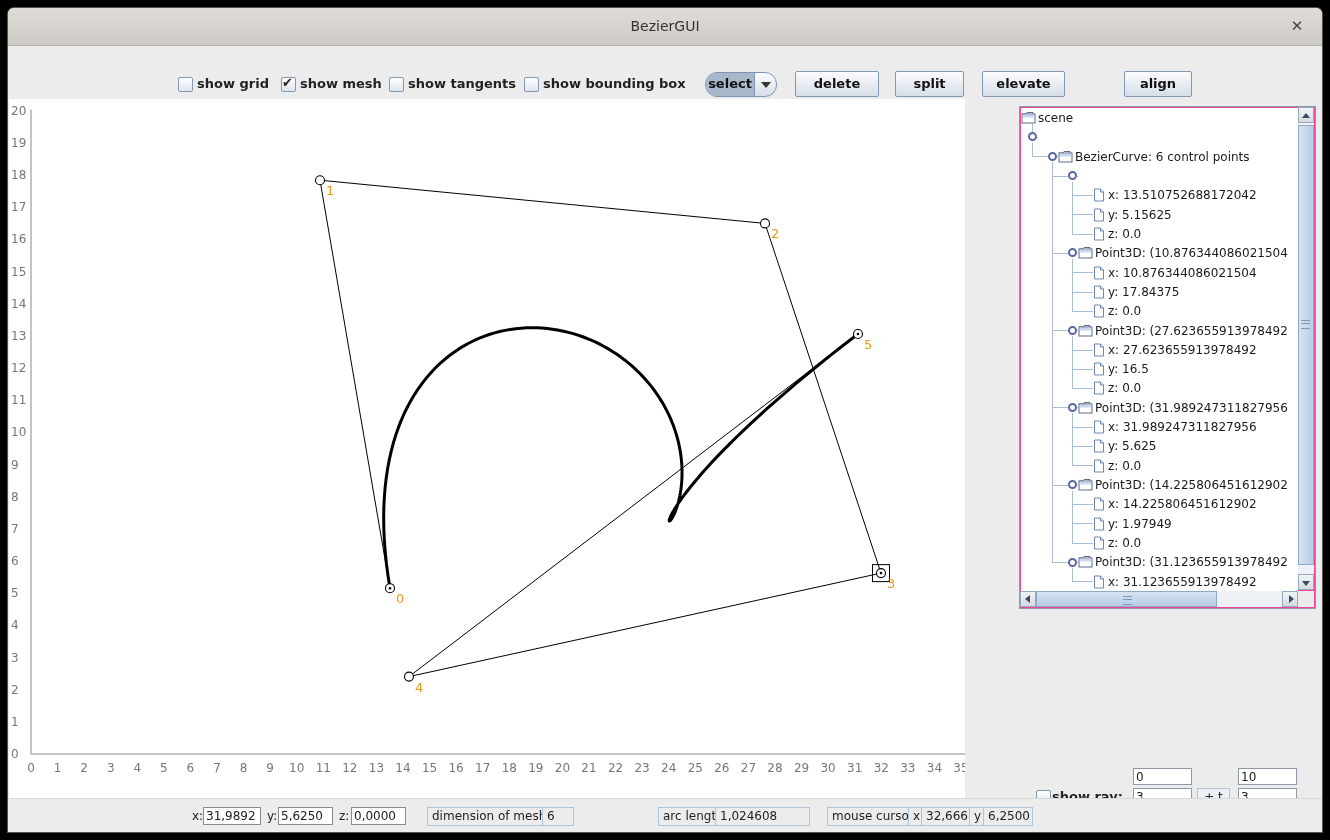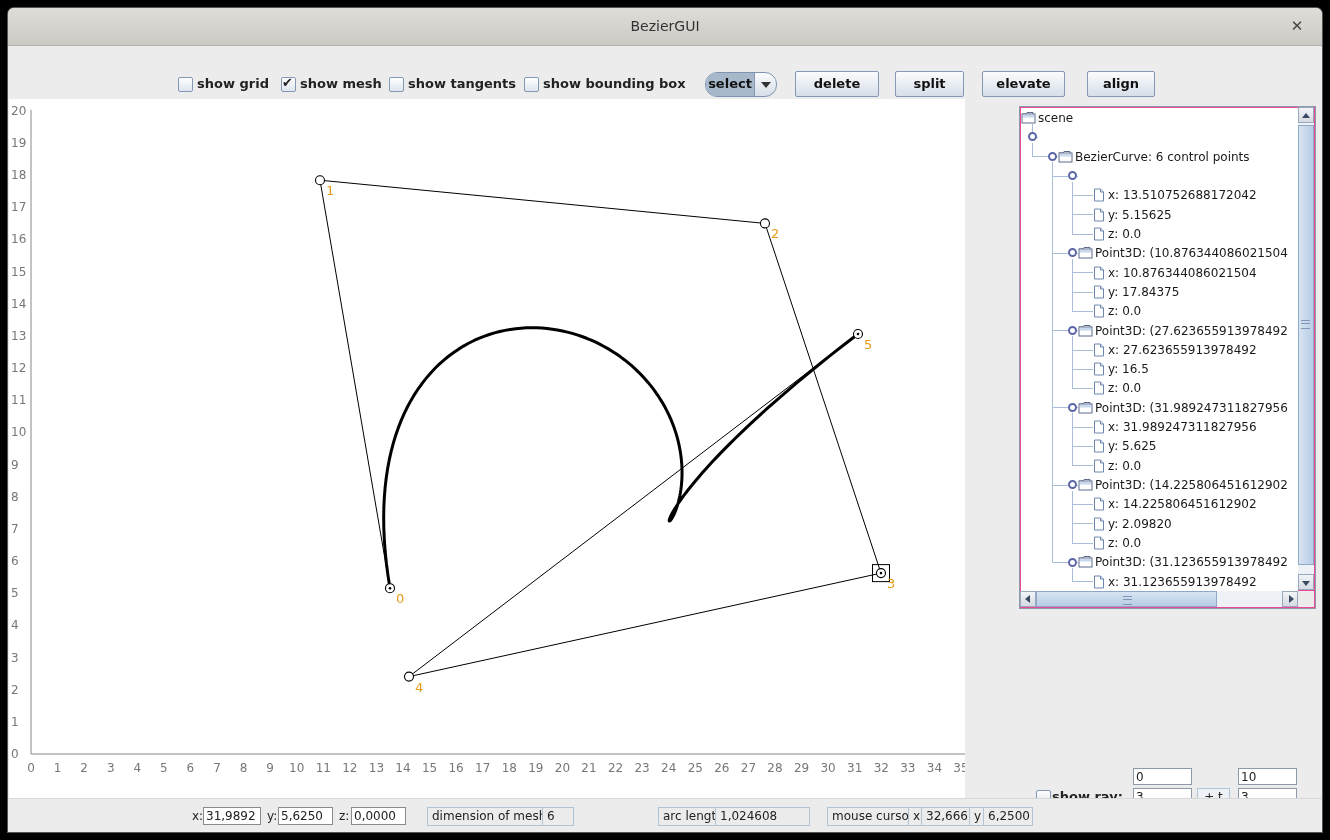--- a/index.html
+++ b/index.html
@@ -91,21 +91,21 @@
     <span class="cb-label" style="left:535px">show bounding box</span>
 
     <div id="combo">
       <div id="combo-text">select</div>
       <div id="combo-arrow"></div>
     </div>
 
     <div class="tb-btn" style="left:787px;width:82px">delete</div>
     <div class="tb-btn" style="left:887px;width:67px">split</div>
     <div class="tb-btn" style="left:974px;width:81px">elevate</div>
-    <div class="tb-btn" style="left:1079px;width:66px">align</div>
+    <div class="tb-btn" style="left:1116px;width:66px">align</div>
   </div>
 
   <div id="main">
     <div id="canvas">
       <svg id="canvas-svg" width="956" height="699">
           <line x1="22" y1="10.860000000000127" x2="22" y2="655" stroke="#888" stroke-width="1"></line>
           <line x1="22" y1="655" x2="955.985" y2="655" stroke="#888" stroke-width="1"></line>
           <text x="22" y="673" fill="#777777" font-size="12px" text-anchor="middle">0</text>
           <text x="48.571" y="673" fill="#777777" font-size="12px" text-anchor="middle">1</text>
           <text x="75.142" y="673" fill="#777777" font-size="12px" text-anchor="middle">2</text>
@@ -376,21 +376,21 @@
                 <path d="M1.5 1 L7.5 1 L10.5 4 L10.5 13 L1.5 13 Z" fill="#fff" stroke="#6e86ad"></path>
                 <path d="M7.5 1 L7.5 4 L10.5 4" fill="#dce8f6" stroke="#6e86ad"></path>
               </svg></span>
             <span class="tree-label" style="left: 87px;">x: 14.225806451612902</span>
           </div>
           <div class="tree-row" style="top: 405.72px; height: 19.32px;">
             <span style="position: absolute; left: 72px; top: 3px;"><svg width="12" height="14" viewBox="0 0 12 14">
                 <path d="M1.5 1 L7.5 1 L10.5 4 L10.5 13 L1.5 13 Z" fill="#fff" stroke="#6e86ad"></path>
                 <path d="M7.5 1 L7.5 4 L10.5 4" fill="#dce8f6" stroke="#6e86ad"></path>
               </svg></span>
-            <span class="tree-label" style="left: 87px;">y: 2.09820</span>
+            <span class="tree-label" style="left: 87px;">y: 1.97949</span>
           </div>
           <div class="tree-row" style="top: 425.04px; height: 19.32px;">
             <span style="position: absolute; left: 72px; top: 3px;"><svg width="12" height="14" viewBox="0 0 12 14">
                 <path d="M1.5 1 L7.5 1 L10.5 4 L10.5 13 L1.5 13 Z" fill="#fff" stroke="#6e86ad"></path>
                 <path d="M7.5 1 L7.5 4 L10.5 4" fill="#dce8f6" stroke="#6e86ad"></path>
               </svg></span>
             <span class="tree-label" style="left: 87px;">z: 0.0</span>
           </div>
           <div class="tline" style="left: 55px; top: 454.02px; width: 0px; height: 0px;"></div>
           <div class="thandle" style="left: 47px; top: 449.52px;"></div>

